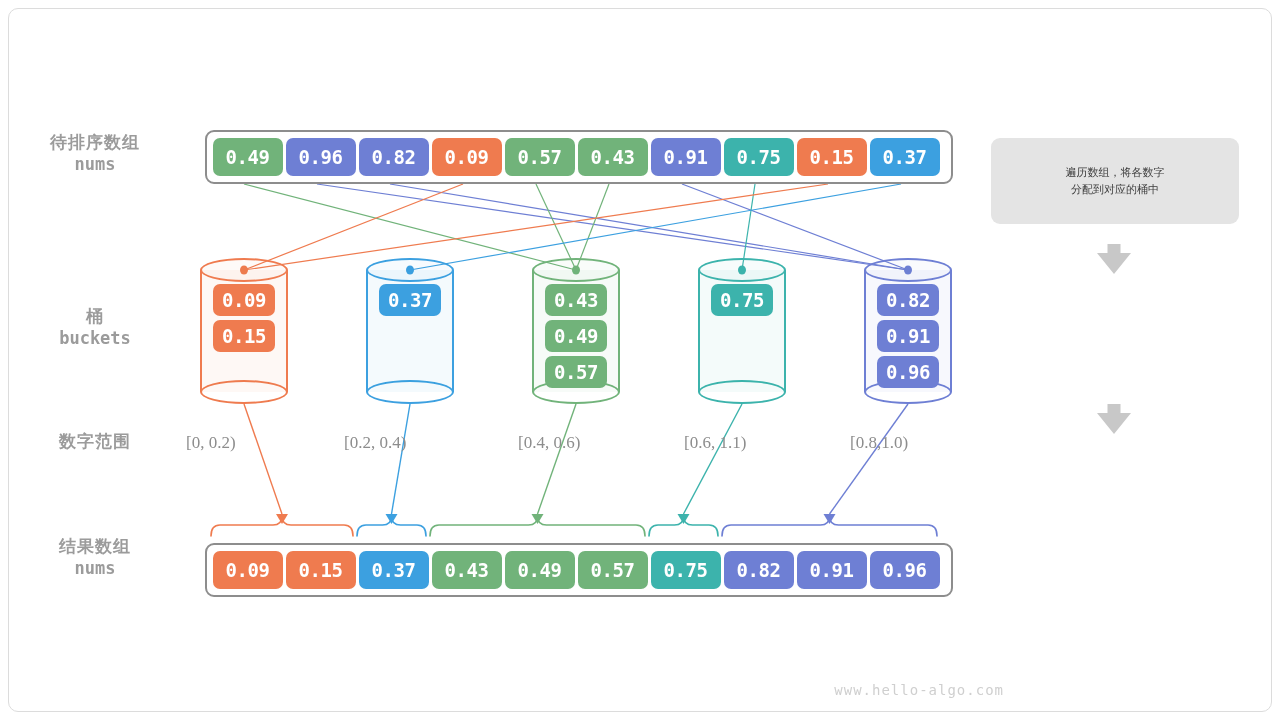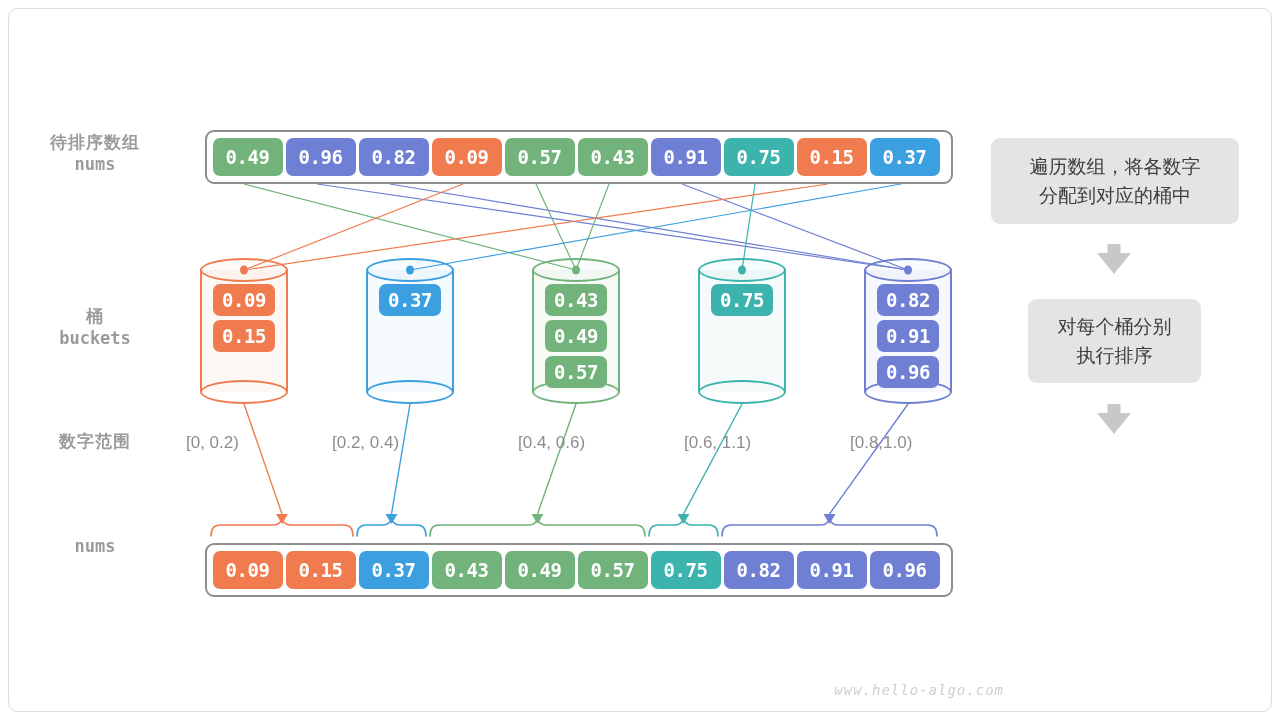--- a/index.html
+++ b/index.html
@@ -68,37 +68,36 @@
     display:flex;align-items:center;justify-content:center;
     color:#fff;font-size:19px;font-weight:bold;
     font-family:"DejaVu Sans Mono","Liberation Mono",monospace;
     letter-spacing:-0.5px;
   }
 
   
   .range{
     position:absolute;top:433px;width:150px;text-align:left;
     color:#8d8d8d;font-size:17px;
-    font-family:Liberation Sans, sans-serif;
+    font-family:Liberation Serif, serif;
   }
 
   
   .note{
     position:absolute;box-sizing:border-box;
     background:#e4e4e4;border-radius:9px;
     display:flex;flex-direction:column;align-items:center;justify-content:center;
-    color:#3d3d3d;font-size:19px;line-height:1.55;text-align:left;
+    color:#3d3d3d;font-size:11px;line-height:1.55;text-align:left;
   }
   .note span{display:block;}
 
   .watermark{
     position:absolute;right:36px;bottom:22px;
     color:#cfcfcf;font-size:14px;letter-spacing:1px;
     font-family:"DejaVu Sans Mono","Liberation Mono",monospace;
-    font-style:italic;
   }
 </style>
 </head>
 <body>
 
 <div id="stage">
   <div class="frame"></div>
 
   <svg class="layer" id="lines">
       <line x1="244" y1="184" x2="576" y2="270" stroke="#71b37a" stroke-width="1.2"></line>
@@ -140,20 +139,21 @@
     <span class="en">nums</span>
   </div>
   <div class="rowlabel" id="lblBuckets" style="top:305px">
     <span class="cn">桶</span>
     <span class="en">buckets</span>
   </div>
   <div class="rowlabel" id="lblRange" style="top:430px">
     <span class="cn">数字范围</span>
   </div>
   <div class="rowlabel" id="lblResult" style="top:535px">
+    <span class="cn">结果数组</span>
     <span class="en">nums</span>
   </div>
 
   <div class="arraybox" id="topArray">
       <div class="cell" style="background: rgb(113, 179, 122);">0.49</div>
       <div class="cell" style="background: rgb(110, 127, 212);">0.96</div>
       <div class="cell" style="background: rgb(110, 127, 212);">0.82</div>
       <div class="cell" style="background: rgb(239, 123, 79);">0.09</div>
       <div class="cell" style="background: rgb(113, 179, 122);">0.57</div>
       <div class="cell" style="background: rgb(113, 179, 122);">0.43</div>
@@ -206,21 +206,21 @@
         <div class="items">
           <div class="bitem" style="background: rgb(110, 127, 212);">0.82</div>
           <div class="bitem" style="background: rgb(110, 127, 212);">0.91</div>
           <div class="bitem" style="background: rgb(110, 127, 212);">0.96</div>
         </div>
       </div>
     </div>
 
   <div id="rangeHost">
       <div class="range" style="left: 186px;">[0, 0.2)</div>
-      <div class="range" style="left: 332px;">[0.2, 0.4)</div>
+      <div class="range" style="left: 344px;">[0.2, 0.4)</div>
       <div class="range" style="left: 518px;">[0.4, 0.6)</div>
       <div class="range" style="left: 684px;">[0.6, 1.1)</div>
       <div class="range" style="left: 850px;">[0.8,1.0)</div>
     </div>
 
   <div class="arraybox" id="resArray">
       <div class="cell" style="background: rgb(239, 123, 79);">0.09</div>
       <div class="cell" style="background: rgb(239, 123, 79);">0.15</div>
       <div class="cell" style="background: rgb(60, 160, 224);">0.37</div>
       <div class="cell" style="background: rgb(113, 179, 122);">0.43</div>
@@ -229,19 +229,15 @@
       <div class="cell" style="background: rgb(60, 179, 172);">0.75</div>
       <div class="cell" style="background: rgb(110, 127, 212);">0.82</div>
       <div class="cell" style="background: rgb(110, 127, 212);">0.91</div>
       <div class="cell" style="background: rgb(110, 127, 212);">0.96</div>
     </div>
 
   <div class="note" id="note0" style="left:991px;top:138px;width:248px;height:86px;">
       <span>遍历数组，将各数字</span>
       <span>分配到对应的桶中</span>
     </div>
-  <div class="note" id="note1" style="left:1028px;top:299px;width:173px;height:84px;">
-      <span>对每个桶分别</span>
-      <span>执行排序</span>
-    </div>
 
   <div class="watermark">www.hello-algo.com</div>
 </div>
 
 </body></html>

